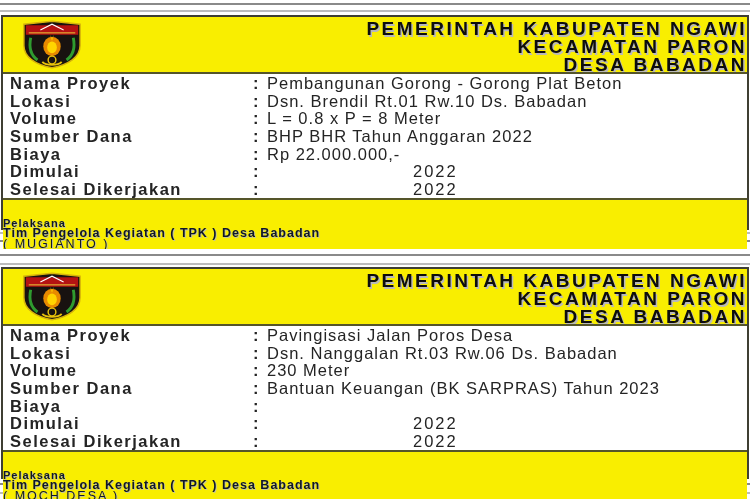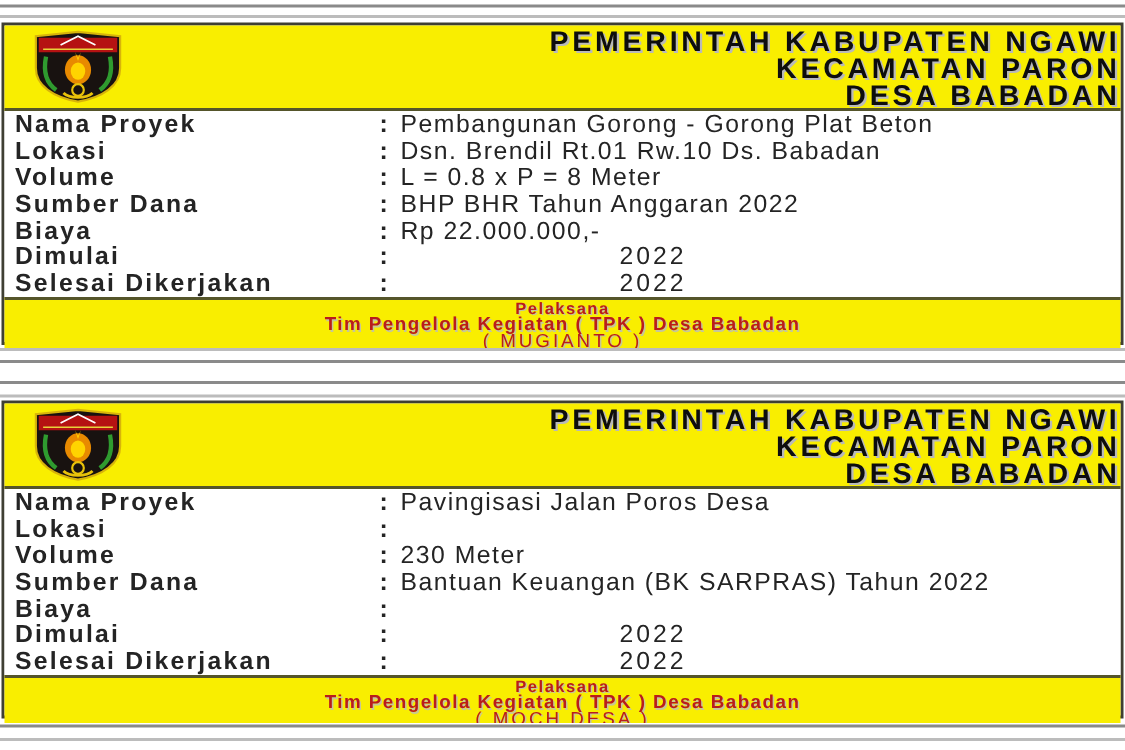--- a/index.html
+++ b/index.html
@@ -40,21 +40,21 @@
     font-weight:bold;font-size:16.5px;color:var(--text-dark);letter-spacing:1.5px;
   }
   .info-colon{width:14px;font-weight:bold;font-size:16.5px;color:var(--text-dark);}
   .info-value{
     flex:1;font-weight:normal;font-size:16.5px;color:var(--text-dark);
     letter-spacing:1px;overflow:hidden;
   }
   .info-value.indent{padding-left:146px;letter-spacing:2px;}
   .board-footer{
     background:var(--yellow);border-top:2px solid #55552a;
-    text-align:center;color:#b91c1c;overflow:hidden;padding-top:1px;
+    color:#0f172a;overflow:hidden;padding-top:18px;
   }
   .footer-l1{font-weight:bold;font-size:11px;line-height:10px;letter-spacing:1px;text-shadow:1px 1px 0 #c6c69a;}
   .footer-l2{font-weight:bold;font-size:12.5px;line-height:11px;letter-spacing:1px;text-shadow:1px 1px 0 #c6c69a;}
   .footer-l3{font-weight:normal;font-size:12.5px;line-height:11px;letter-spacing:2px;text-shadow:1px 1px 0 #c6c69a;}
 </style>
 </head>
 <body>
 
 <div class="canvas">
 
@@ -158,30 +158,31 @@
 
     <div class="board-body" style="height:124px;">
       <div class="info-row">
         <span class="info-label">Nama Proyek</span>
         <span class="info-colon">:</span>
         <span class="info-value">Pavingisasi Jalan Poros Desa</span>
       </div>
       <div class="info-row">
         <span class="info-label">Lokasi</span>
         <span class="info-colon">:</span>
+        <span class="info-value">Dsn. Nanggalan Rt.03 Rw.06 Ds. Babadan</span>
       </div>
       <div class="info-row">
         <span class="info-label">Volume</span>
         <span class="info-colon">:</span>
         <span class="info-value">230 Meter</span>
       </div>
       <div class="info-row">
         <span class="info-label">Sumber Dana</span>
         <span class="info-colon">:</span>
-        <span class="info-value">Bantuan Keuangan (BK SARPRAS) Tahun 2022</span>
+        <span class="info-value">Bantuan Keuangan (BK SARPRAS) Tahun 2023</span>
       </div>
       <div class="info-row">
         <span class="info-label">Biaya</span>
         <span class="info-colon">:</span>
       </div>
       <div class="info-row">
         <span class="info-label">Dimulai</span>
         <span class="info-colon">:</span>
         <span class="info-value indent">2022</span>
       </div>

